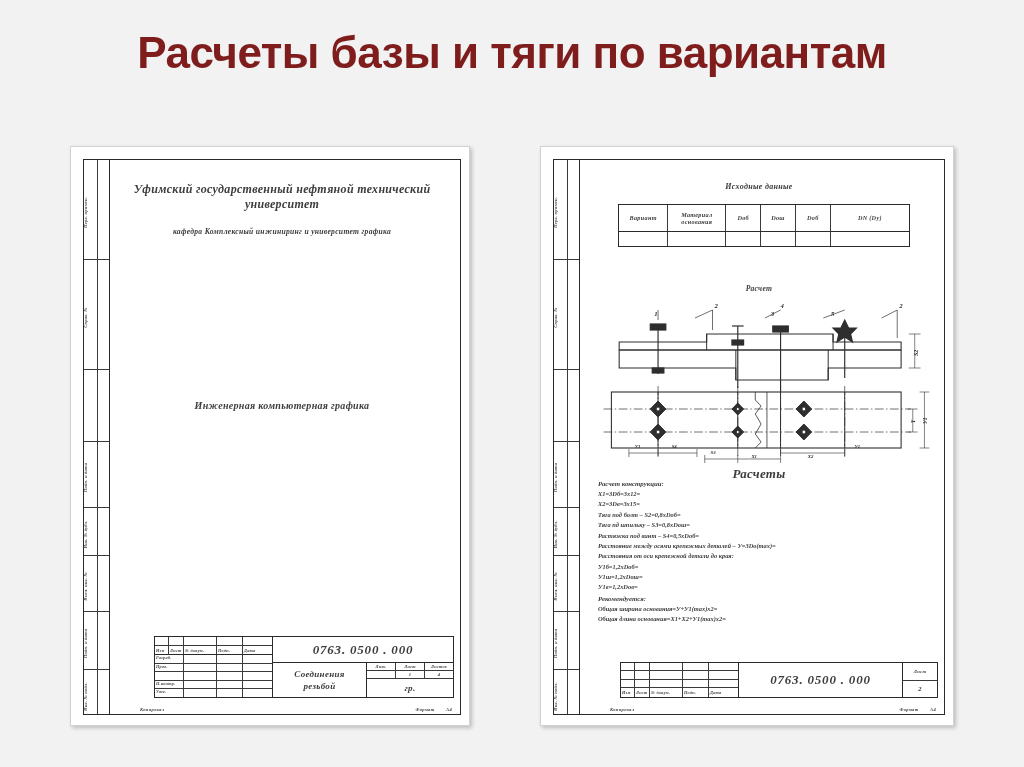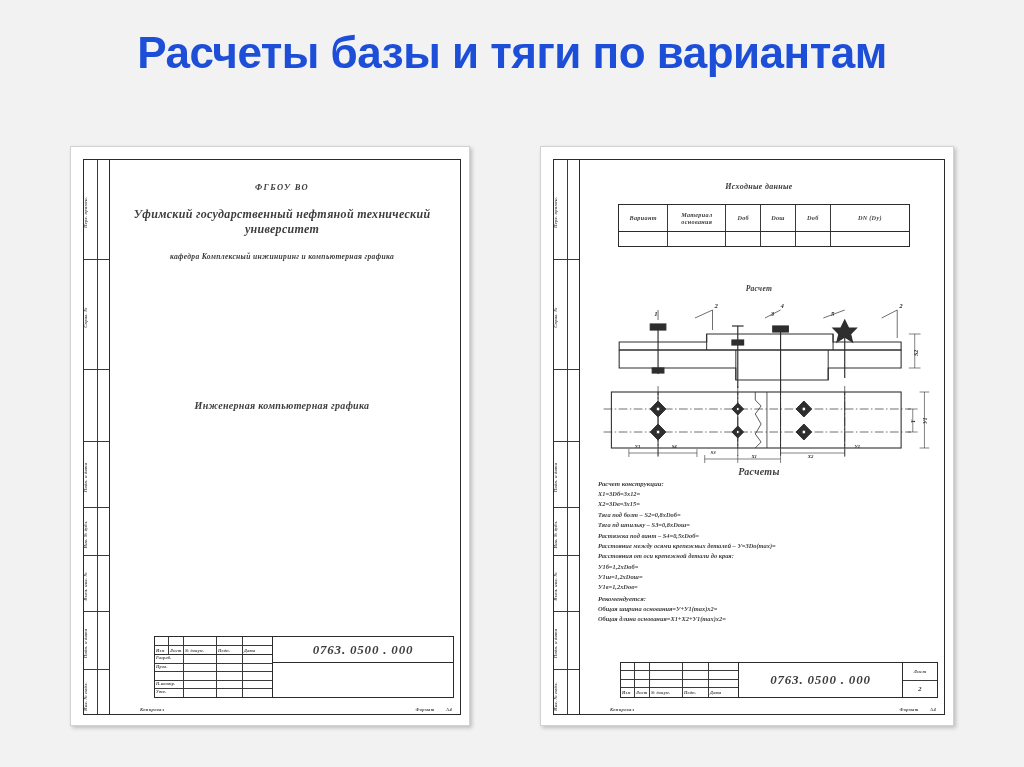--- a/index.html
+++ b/index.html
@@ -15,21 +15,21 @@
 
   
   #slide-title {
     position: absolute;
     top: 28px;
     left: 0;
     width: 1024px;
     text-align: center;
     font-size: 44px;
     font-weight: 700;
-    color: #1d4ed8;
+    color: #7f1d1d;
     letter-spacing: -0.5px;
     font-family: "Liberation Sans", sans-serif;
     white-space: nowrap;
   }
 
   
   .sheet {
     position: absolute;
     background: #ffffff;
     border: 1px solid #d2d2d2;
@@ -273,21 +273,21 @@
     position: absolute; top: 124px; left: 0; right: 6px;
     text-align: center; font-size: 7.6px;
   }
   #shema-draw {
     position: absolute; top: 136px; left: 10px; right: 4px; height: 168px;
   }
   #shema-draw svg { width: 100%; height: 100%; display: block; }
 
   #calc-title {
     position: absolute; top: 306px; left: 0; right: 6px;
-    text-align: center; font-size: 10px;
+    text-align: center; font-size: 13px;
   }
   #calc-body {
     position: absolute; top: 318px; left: 18px; right: 8px;
   }
   #calc-body .ln {
     font-size: 6.4px;
     line-height: 1.62;
     white-space: nowrap;
     font-family: "Liberation Serif", serif;
     font-style: italic;
@@ -345,23 +345,22 @@
         <span>Подп. и дата</span>
       </div>
       <div class="mcell" style="height:48px">
         <span>Инв. № подл.</span>
       </div>
     </div>
 
     <div id="left-body">
 
       <div id="org-block">
-        <div class="line eng" id="org-line-1">ФГБОУ   ВО</div>
         <div class="line eng" id="org-line-2">Уфимский государственный нефтяной технический университет</div>
-        <div class="line eng" id="org-line-3">кафедра Комплексный инжиниринг и компьютерная графика</div>
+        <div class="line eng" id="org-line-3">кафедра Комплексный инжиниринг и университет графика</div>
       </div>
 
       <div id="subject-line" class="eng">Инженерная компьютерная графика</div>
 
       <div class="tblock" id="tblock-left">
 
         <div class="tb-left-cols">
           <div class="tb-hdr-row blank">
             <div class="c-izm"></div>
             <div class="c-list"></div>
@@ -405,20 +404,45 @@
               <div class="c-izm eng" style="width:29px">Утв.</div>
               <div class="c-doc"></div>
               <div class="c-podp"></div>
               <div class="c-data"></div>
             </div>
           </div>
         </div>
 
         <div class="tb-main">
           <div class="tb-code eng">0763. 0500 . 000</div>
+          <div class="tb-lower">
+            <div class="tb-name eng">
+              <div>Соединения</div>
+              <div>резьбой</div>
+            </div>
+            <div class="tb-meta">
+              <div class="tb-meta-hdr">
+                <div class="eng">Лит.</div>
+                <div class="eng">Лист</div>
+                <div class="eng">Листов</div>
+              </div>
+              <div class="tb-meta-vals">
+                <div>
+                  <span class="sub">
+                      <i></i>
+                      <i></i>
+                      <i></i>
+                    </span>
+                </div>
+                <div class="eng">1</div>
+                <div class="eng">4</div>
+              </div>
+              <div class="tb-scale eng">гр.</div>
+            </div>
+          </div>
         </div>
       </div>
 
       <div class="tb-footer eng">
         <div>Копировал</div>
         <div class="fmt">
           <span>Формат</span>
           <span>A4</span>
         </div>
       </div>

